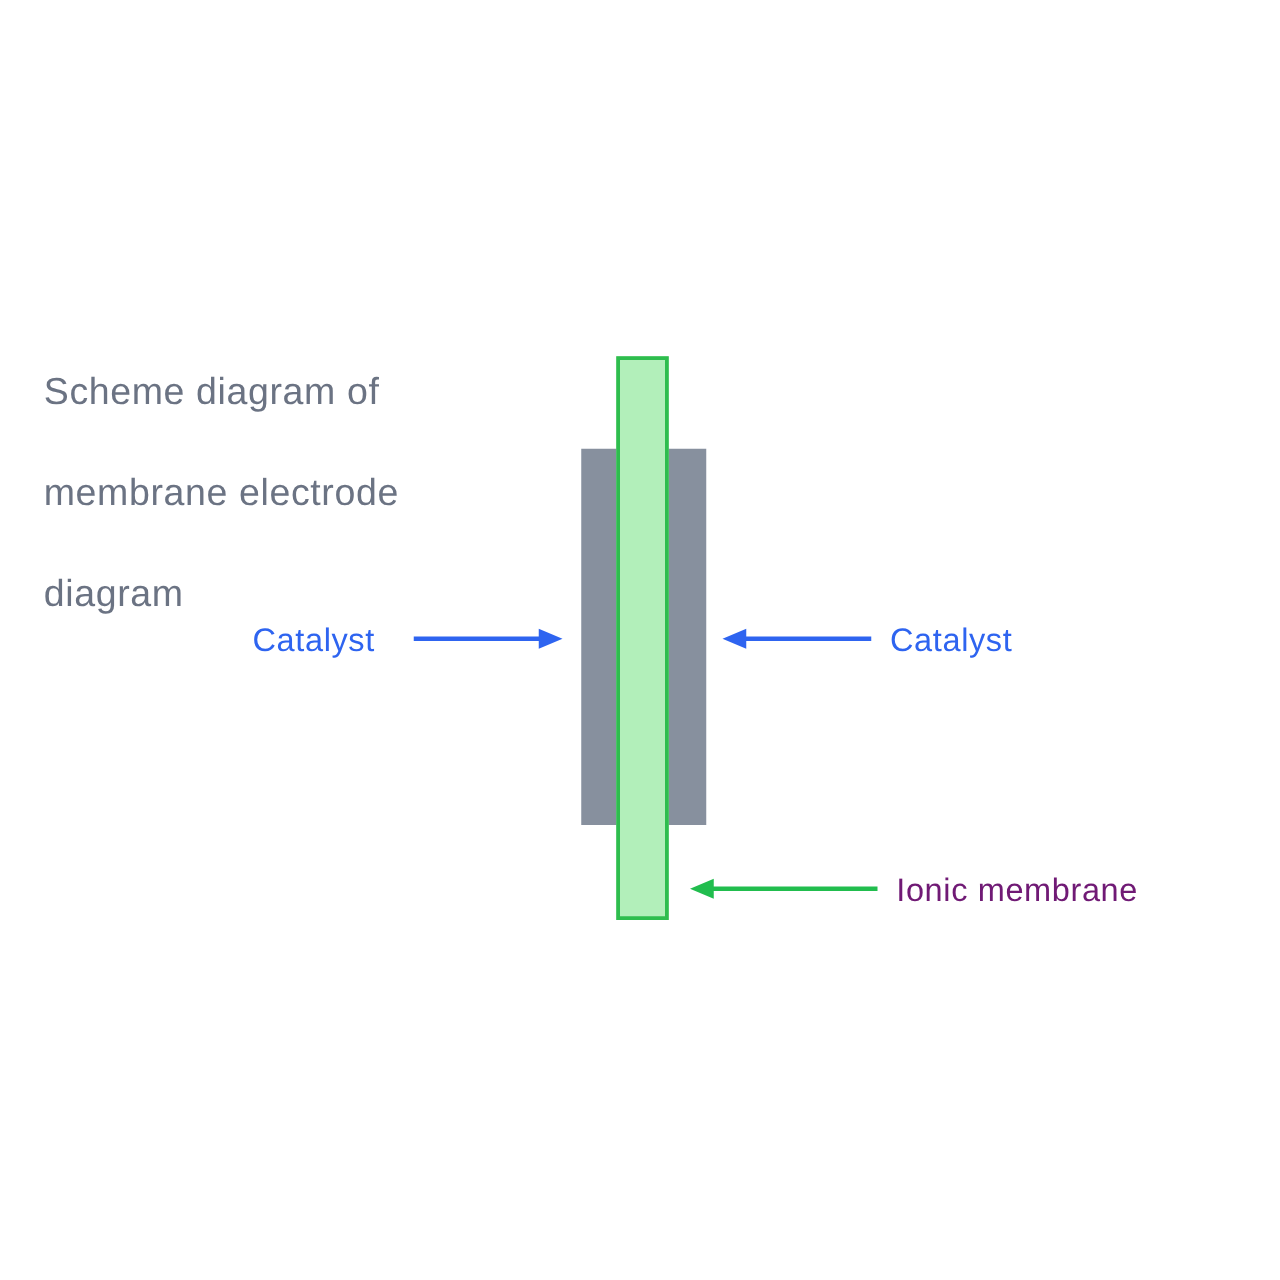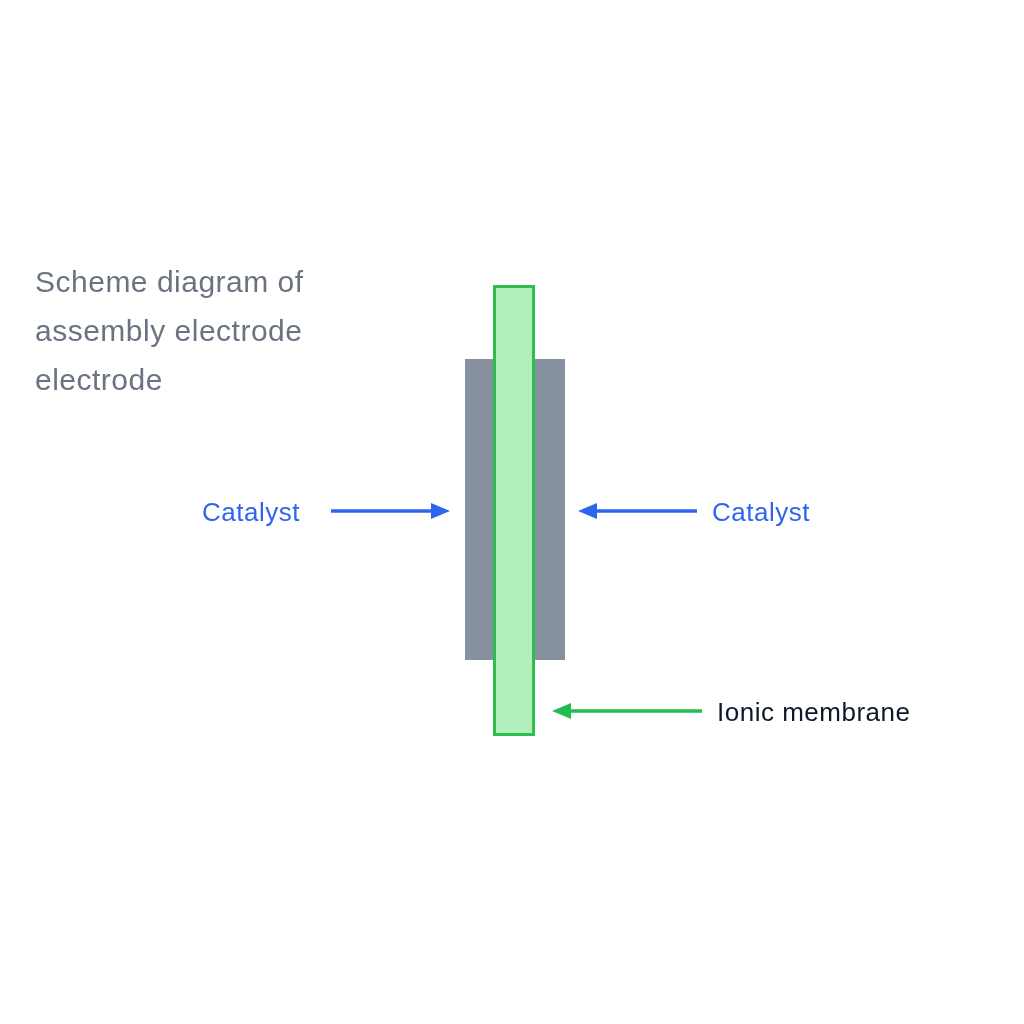--- a/index.html
+++ b/index.html
@@ -19,21 +19,21 @@
     position: absolute;
     left: 35px;
     top: 257px;
     width: 340px;
     font-size: 30px;
     line-height: 49px;
     font-weight: 400;
     letter-spacing: 0.5px;
     color: #6b7383;
   }
-  .title-line { display: block; }
+  .title-line { display: block; margin-top: 32px; }
   .rect {
     position: absolute;
     box-sizing: border-box;
   }
   .catalyst-rect {
     left: 465px;
     top: 359px;
     width: 100px;
     height: 301px;
     background: #87909e;
@@ -50,43 +50,43 @@
   }
   .diagram-label {
     position: absolute;
     font-size: 26px;
     line-height: 36px;
     font-weight: 400;
     letter-spacing: 0.5px;
     white-space: nowrap;
   }
   .label-blue { color: #2e64f0; }
-  .label-green { color: #0f172a; }
+  .label-green { color: #701a75; }
   #catalyst-left-label  { left: 202px; top: 494px; }
   #catalyst-right-label { left: 712px; top: 494px; }
   #membrane-label       { left: 717px; top: 694px; }
   .arrow-layer {
     position: absolute;
     left: 0;
     top: 0;
     width: 1024px;
     height: 1024px;
     z-index: 3;
     pointer-events: none;
   }
 </style>
 </head>
 <body>
 
 <div id="canvas">
 
   <div class="title-block">
     <span class="title-line">Scheme diagram of</span>
-    <span class="title-line">assembly electrode</span>
-    <span class="title-line">electrode</span>
+    <span class="title-line">membrane electrode</span>
+    <span class="title-line">diagram</span>
   </div>
 
   <div class="rect catalyst-rect"></div>
   <div class="rect membrane-rect"></div>
 
   <svg class="arrow-layer" viewBox="0 0 1024 1024" xmlns="http://www.w3.org/2000/svg">
 
     <g>
       <line x1="331" y1="511" x2="434" y2="511" stroke="#2e64f0" stroke-width="3.5"></line>
       <polygon points="450,511 431,503 431,519" fill="#2e64f0"></polygon>

